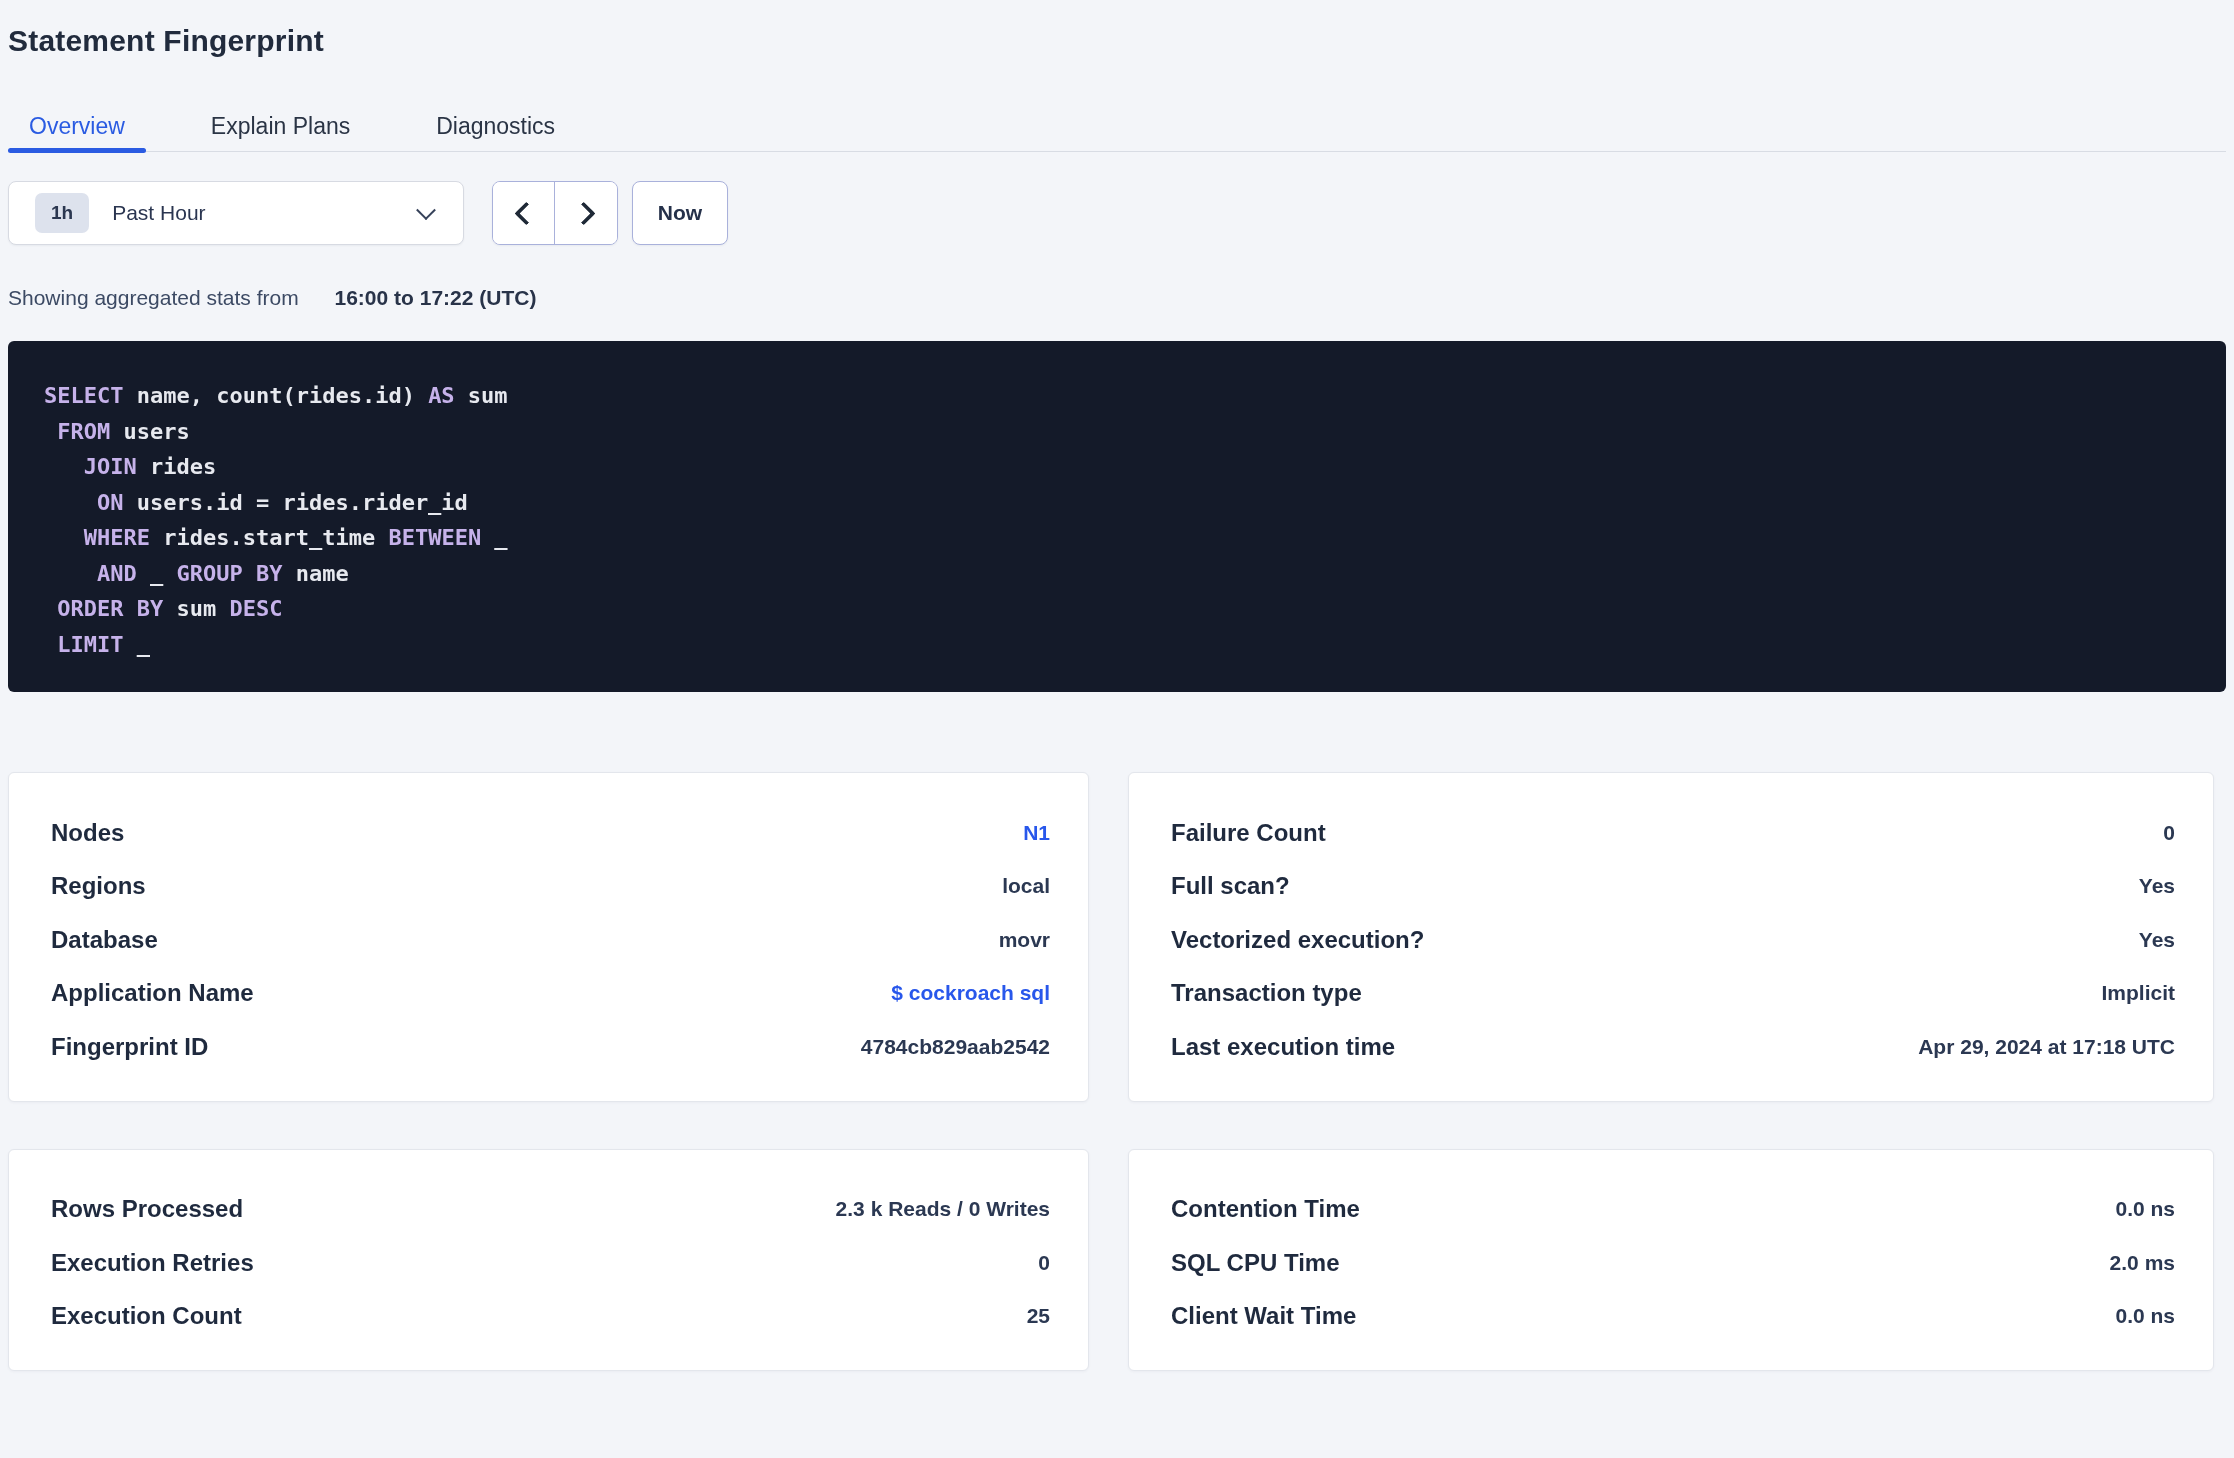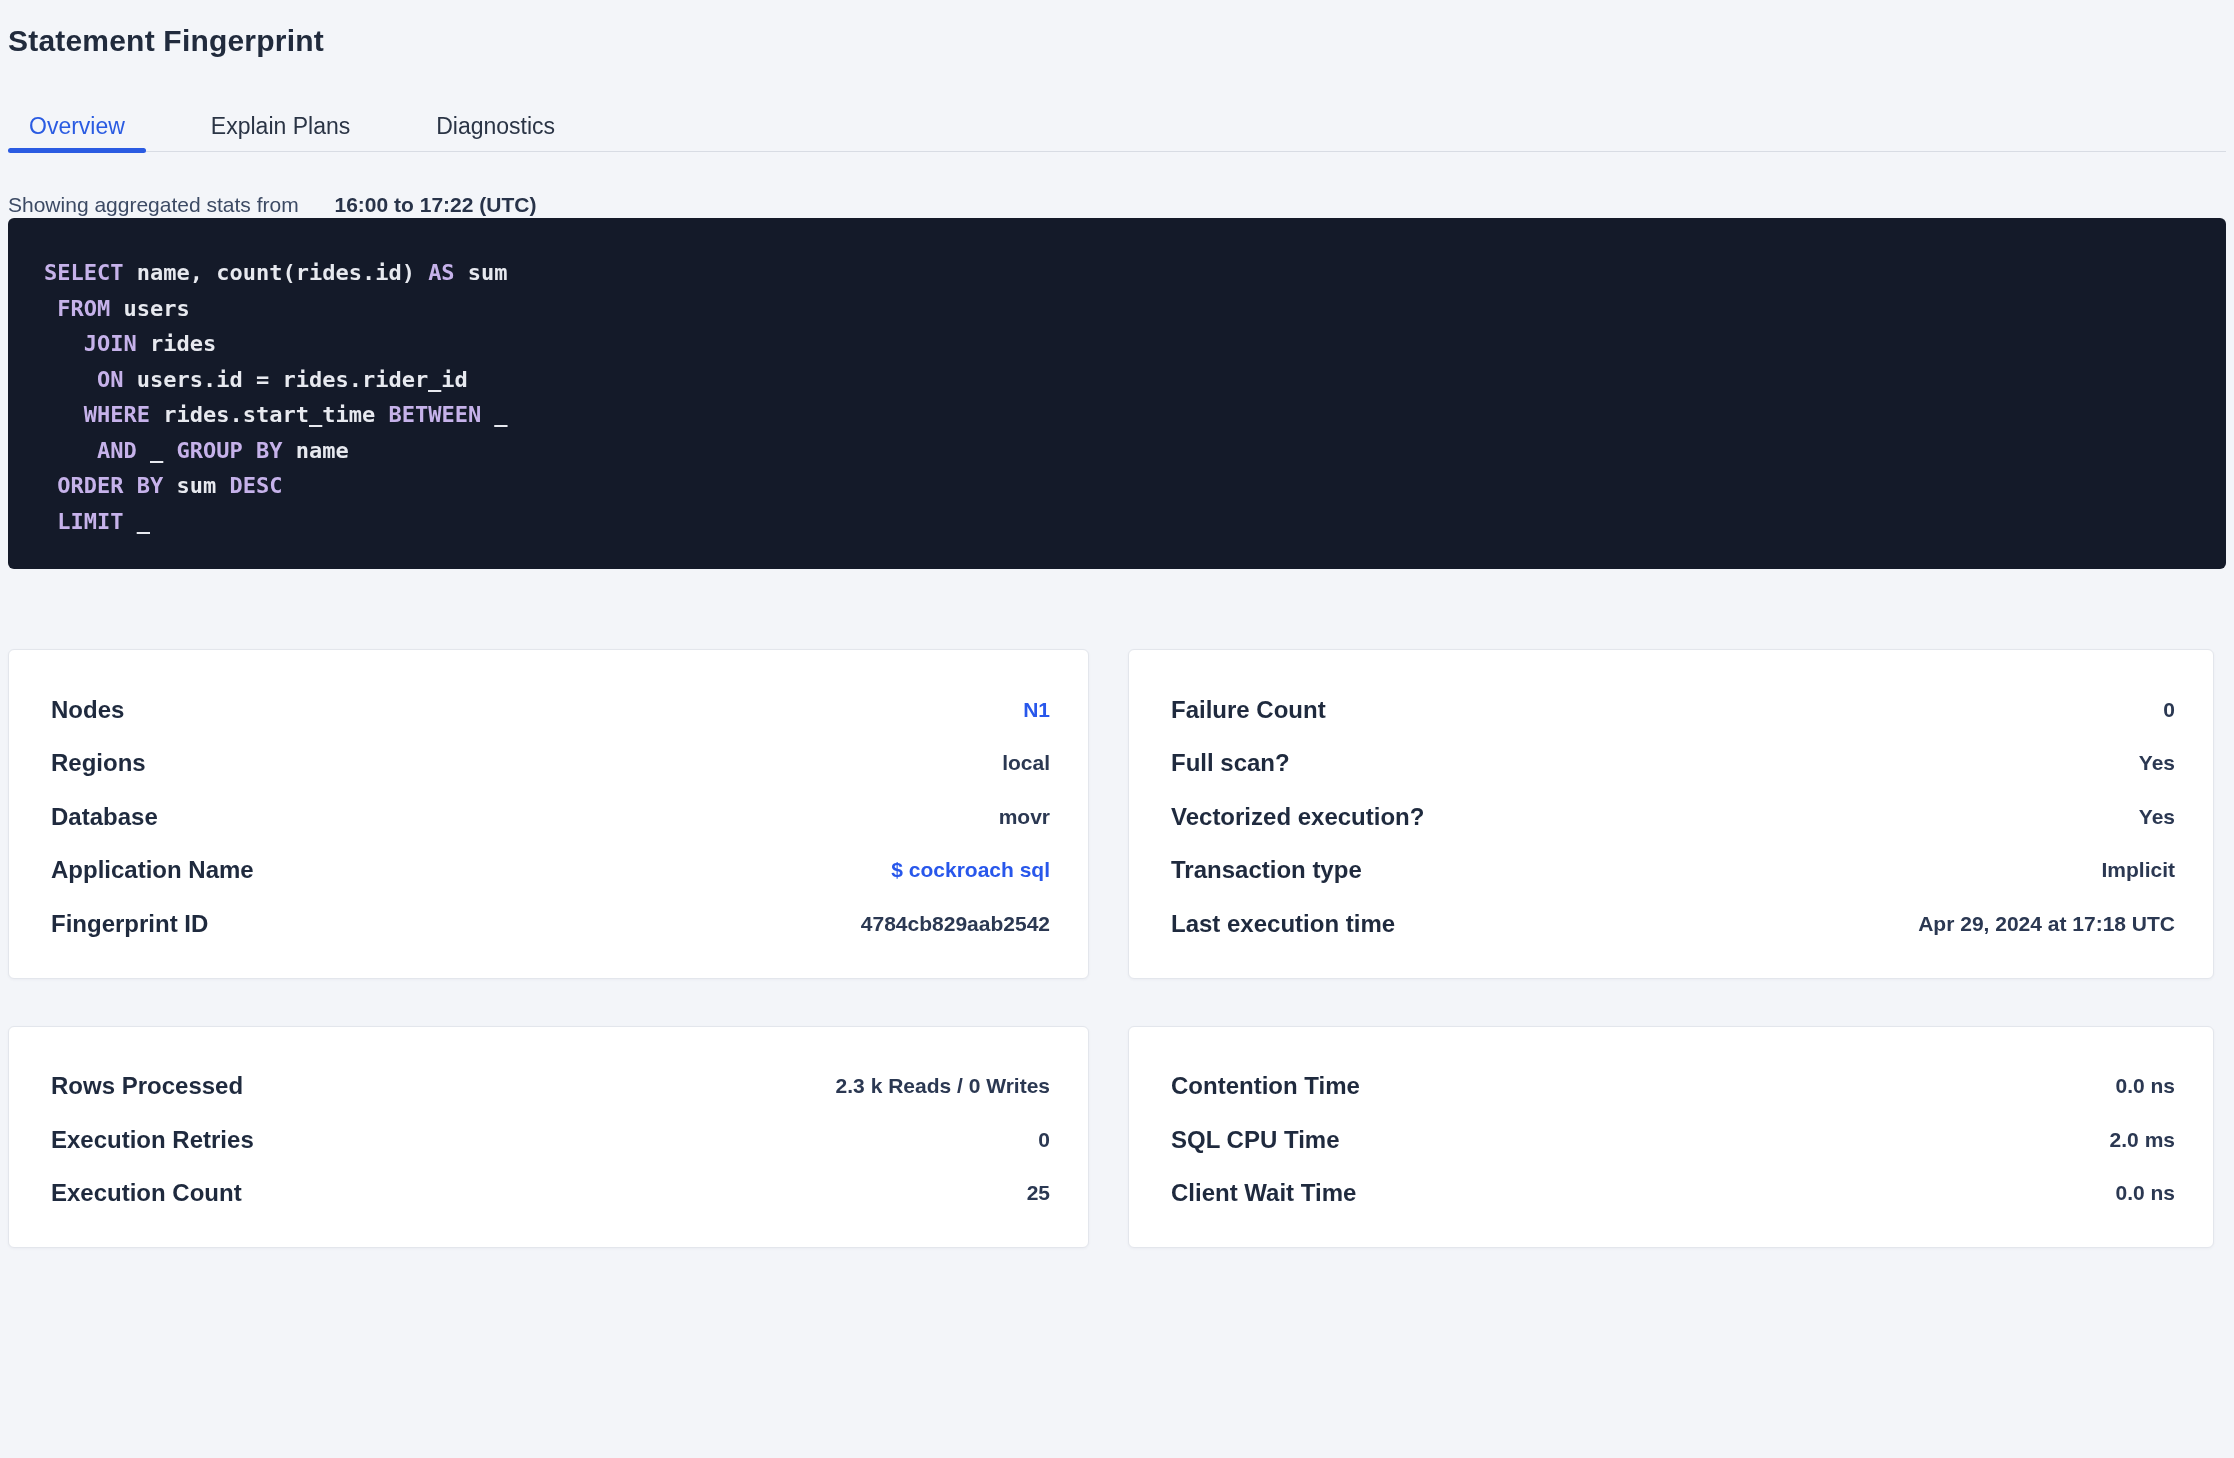--- a/index.html
+++ b/index.html
@@ -118,20 +118,21 @@
     cursor: pointer;
     box-shadow: 0 1px 2px rgba(24,36,66,0.05);
   }
 
   
   .stats-line { margin-top: 40px; font-size: 21px; line-height: 26px; color: #3c4a64; }
   .stats-line b { font-weight: 700; color: #283349; margin-left: 30px; }
 
   
   .sql-box {
+    margin-top: 30px;
     background: #141a29;
     border-radius: 6px;
     padding: 37px 36px 30px;
   }
   .code-line {
     font-family: "DejaVu Sans Mono", "Liberation Mono", monospace;
     font-weight: 700;
     font-size: 22px;
     line-height: 35.5px;
     height: 35.5px;
@@ -198,20 +199,36 @@
       <span>Overview</span>
     </div>
     <div class="tab">
       <span>Explain Plans</span>
     </div>
     <div class="tab">
       <span>Diagnostics</span>
     </div>
   </div>
 
+  <div class="controls">
+    <div class="time-picker">
+      <span class="time-badge">1h</span>
+      <span class="time-label">Past Hour</span>
+      <span class="caret-down"></span>
+    </div>
+    <div class="arrow-group">
+      <button class="arrow-btn">
+        <span class="chev chev-left"></span>
+      </button>
+      <button class="arrow-btn">
+        <span class="chev chev-right"></span>
+      </button>
+    </div>
+    <button class="now-btn">Now</button>
+  </div>
 
   <div class="stats-line"><span>Showing aggregated stats from </span><b>16:00 to 17:22 (UTC)</b></div>
 
   <div class="sql-box" id="sql-box">
       <div class="code-line"><span class="kw">SELECT</span><span> name, count(rides.id) </span><span class="kw">AS</span><span> sum</span></div>
       <div class="code-line"><span> </span><span class="kw">FROM</span><span> users</span></div>
       <div class="code-line"><span>   </span><span class="kw">JOIN</span><span> rides</span></div>
       <div class="code-line"><span>    </span><span class="kw">ON</span><span> users.id = rides.rider_id</span></div>
       <div class="code-line"><span>   </span><span class="kw">WHERE</span><span> rides.start_time </span><span class="kw">BETWEEN</span><span> _</span></div>
       <div class="code-line"><span>    </span><span class="kw">AND</span><span> _ </span><span class="kw">GROUP</span><span> </span><span class="kw">BY</span><span> name</span></div>

